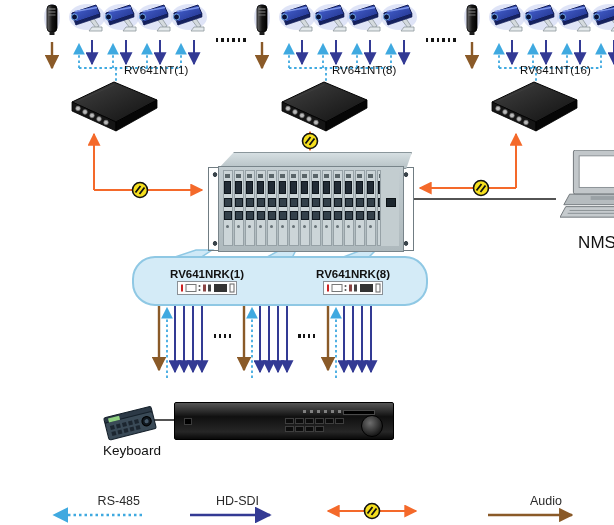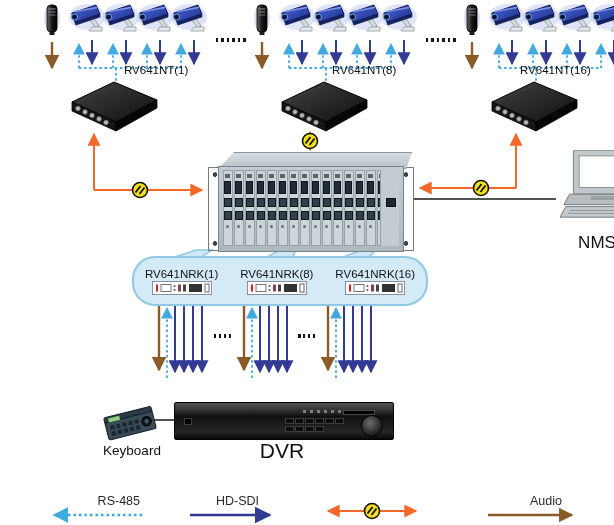--- a/index.html
+++ b/index.html
@@ -1,18 +1,18 @@
 <!DOCTYPE html>
 <html><head>
 <meta charset="utf-8">
 <style>
   html,body{margin:0;padding:0;background:#fff;}
   #canvas{position:relative;width:614px;height:525px;background:#fff;overflow:hidden;
           font-family:"Liberation Sans",sans-serif;color:#1a1a1a;margin-left:32px;}
-  .abs{position:absolute;}
+  .abs{position:absolute;font-weight:bold;}
   #wires{position:absolute;left:0;top:0;width:614px;height:525px;z-index:1;}
   .lvl2{z-index:2;}
   
   .w-navy{stroke:#333a94;stroke-width:2;fill:none;}
   .w-brown{stroke:#8a5a28;stroke-width:2.4;fill:none;}
   .w-dash{stroke:#3fa9e0;stroke-width:1.8;stroke-dasharray:2.5 2.6;fill:none;}
   .w-orange{stroke:#f4692a;stroke-width:2;fill:none;}
   .w-black{stroke:#1a1a1a;stroke-width:1.5;fill:none;}
   .w-dash-leg{stroke:#3fa9e0;stroke-width:2.4;stroke-dasharray:2.5 3;fill:none;}
   .w-navy-leg{stroke:#333a94;stroke-width:2.6;fill:none;}
@@ -385,26 +385,20 @@
       <svg class="minicard" viewBox="0 0 60 14">
           <use href="#mini-card-sym"></use>
         </svg>
     </div>
     <div class="bub-col">
       <div class="rx-label">RV641NRK(8)</div>
       <svg class="minicard" viewBox="0 0 60 14">
           <use href="#mini-card-sym"></use>
         </svg>
     </div>
-    <div class="bub-col">
-      <div class="rx-label">RV641NRK(16)</div>
-      <svg class="minicard" viewBox="0 0 60 14">
-          <use href="#mini-card-sym"></use>
-        </svg>
-    </div>
   </div>
 
   <div class="dots-s" style="left:182px;top:334px;"></div>
   <div class="dots-s" style="left:266px;top:334px;"></div>
 
   <svg class="icon" style="left:528px;top:150px;width:92px;height:73px;" viewBox="0 0 96 76">
       <use href="#pc-sym"></use>
     </svg>
   <div class="big-label" style="left:535px;top:233px;width:60px;font-size:17px;">NMS</div>
 
@@ -419,21 +413,20 @@
         <span></span>
         <span></span>
         <span></span>
         <span></span>
         <span></span>
         <span></span>
       </div>
     <div class="slot"></div>
     <div class="jog"></div>
   </div>
-  <div class="big-label" style="left:205px;top:439px;width:90px;font-size:21px;">DVR</div>
 
   <svg class="icon" style="left:70px;top:404px;width:58px;height:38px;" viewBox="0 0 56 36">
       <use href="#kbd-sym"></use>
     </svg>
   <div class="big-label" style="left:58px;top:443px;width:84px;font-size:13.5px;">Keyboard</div>
 
   <div class="legend-label" style="left:38px;top:494px;">RS-485</div>
   <div class="legend-label" style="left:157px;top:494px;">HD-SDI</div>
   <div class="legend-label" style="left:460px;top:494px;">Audio</div>
 

